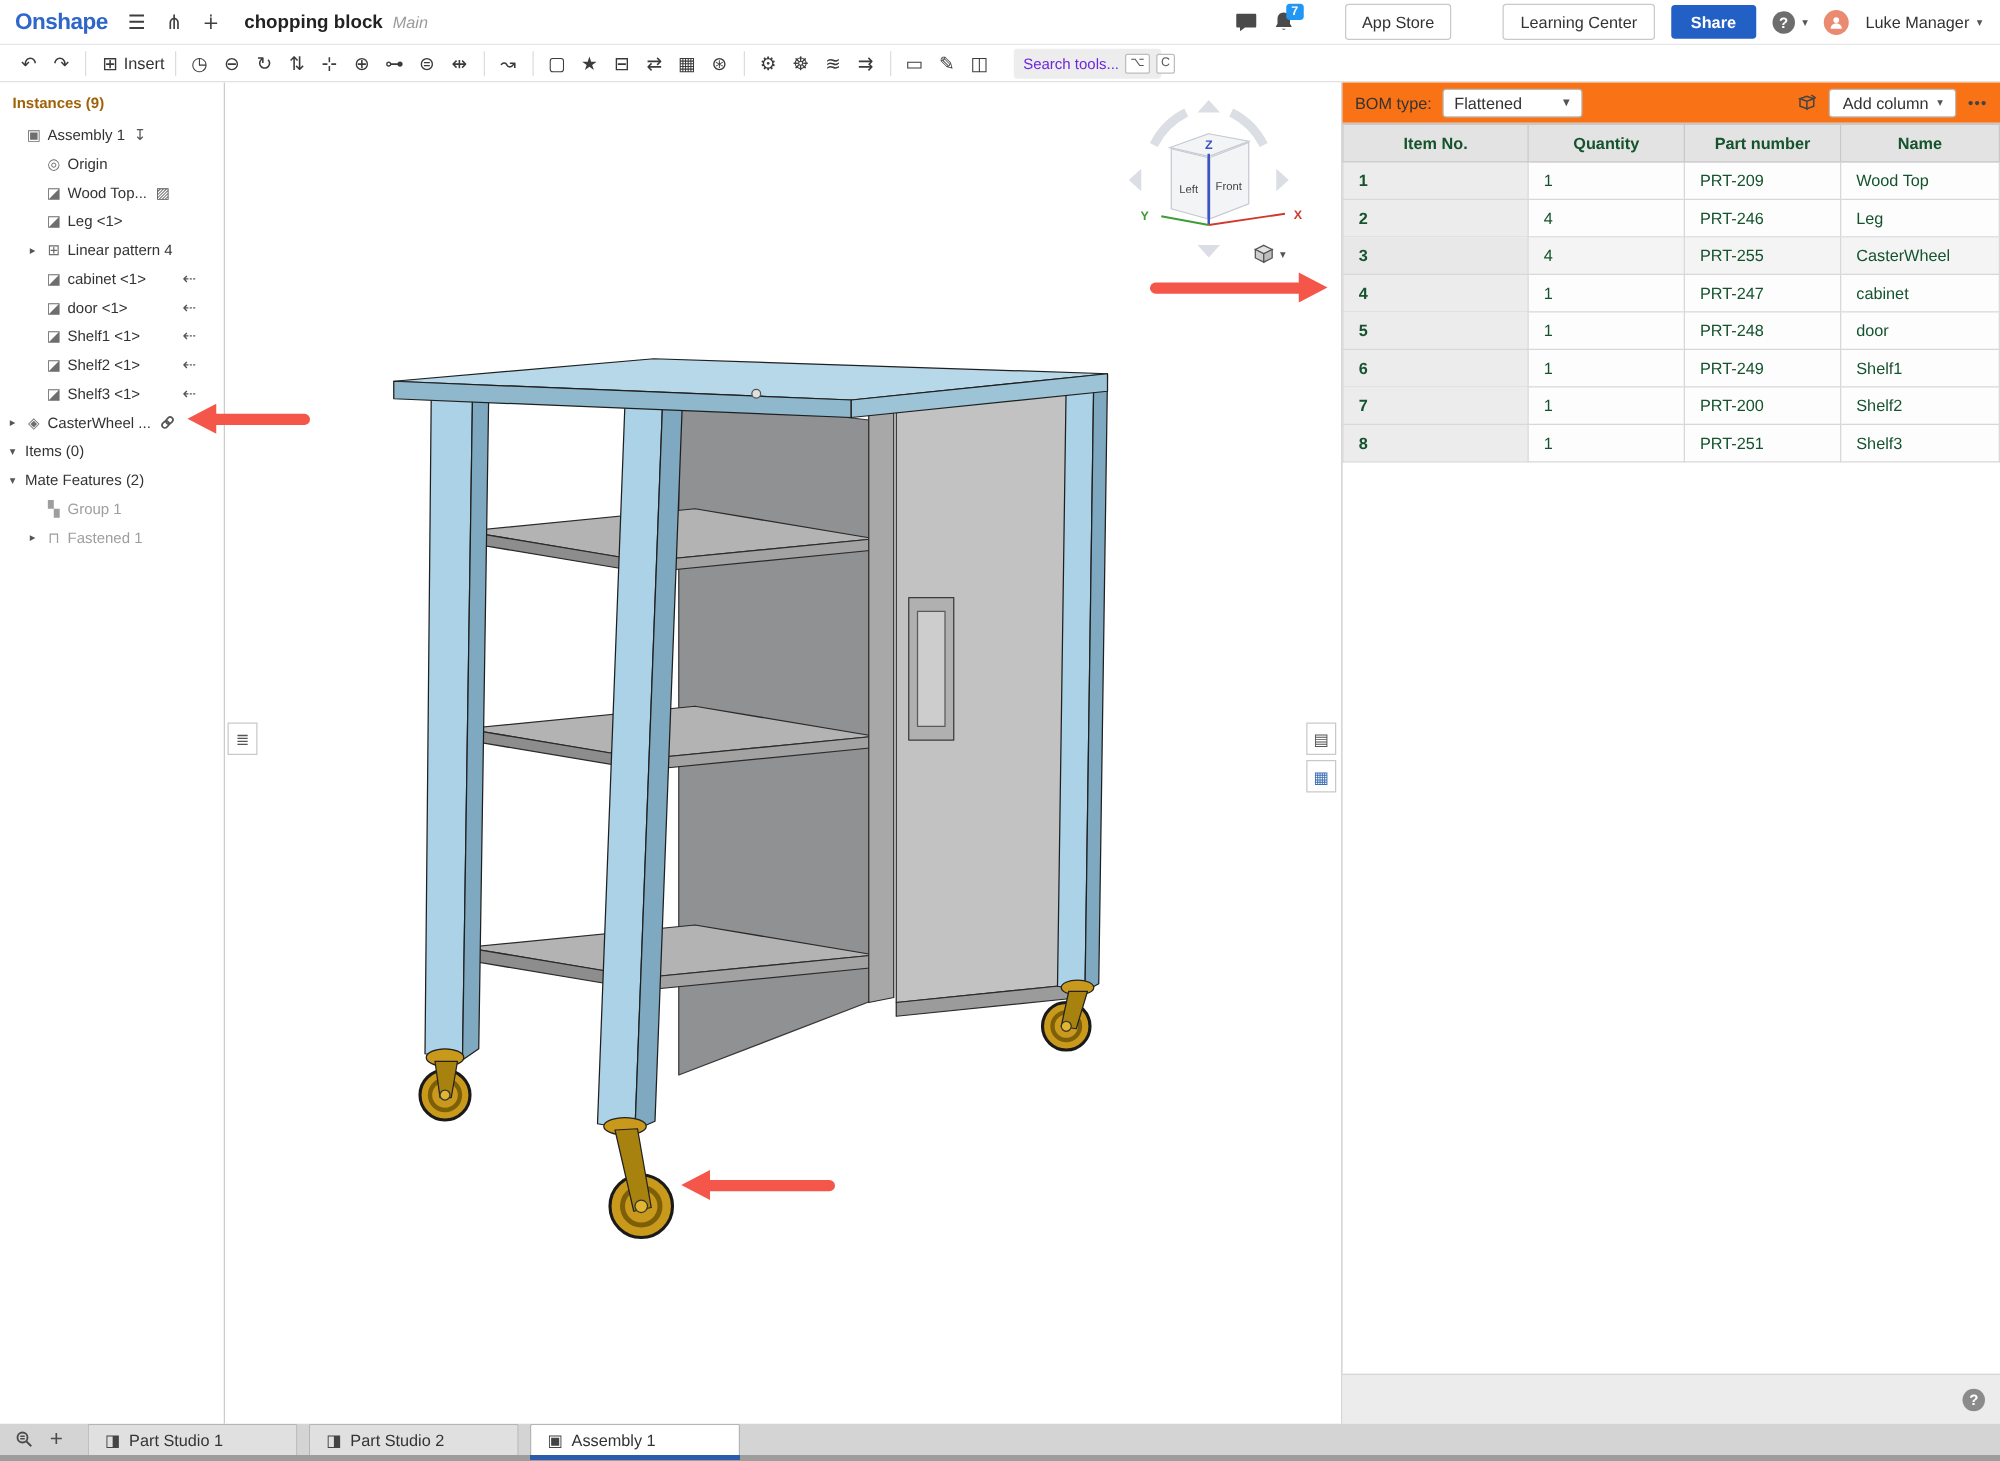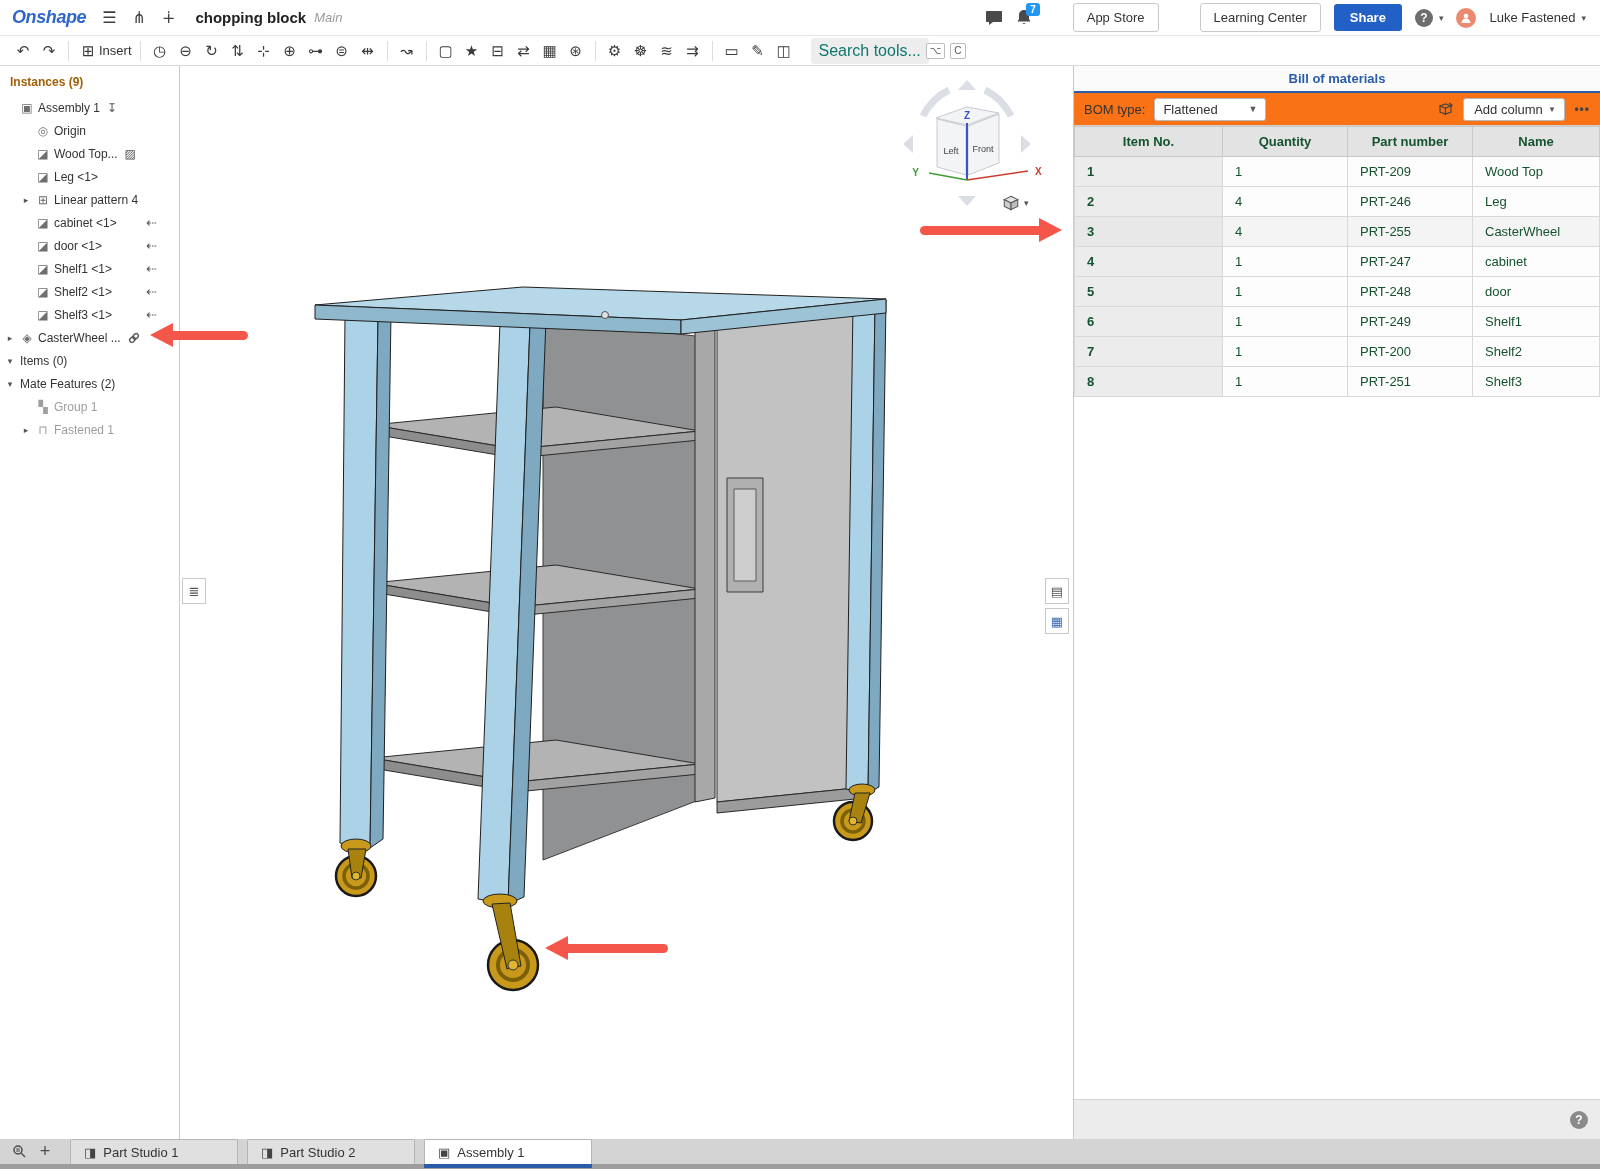--- a/index.html
+++ b/index.html
@@ -1,42 +1,42 @@
 <!DOCTYPE html>
 <html><head>
 <meta charset="utf-8">
 <style>
   * { margin:0; padding:0; box-sizing:border-box; }
   body { font-family:"Liberation Sans", sans-serif; }
   #app { position:relative; width:1600px; height:1169px; background:#fff; overflow:hidden; font-family:"Liberation Sans", sans-serif; }
 
   
   .topbar { position:absolute; top:0; left:0; right:0; height:36px; background:#fff; border-bottom:1px solid #e6e6e6; display:flex; align-items:center; padding:0 14px 0 12px; }
-  .logo { font-size:18px; font-weight:700; color:#2e66c9; letter-spacing:-0.4px;font-style:italic; }
+  .logo { font-size:18px; font-weight:700; color:#2e66c9; letter-spacing:-0.4px; }
   .hicon { font-size:16px; color:#3f3f3f; margin-left:16px; cursor:pointer; }
   .doc-title { font-size:15px; font-weight:700; color:#222; margin-left:20px; }
   .workspace { font-size:13px; color:#9a9a9a; margin-left:8px;font-style:italic; }
   .top-right { margin-left:auto; display:flex; align-items:center; gap:13px; }
   .bell-wrap { position:relative; }
   .badge { position:absolute; top:-6px; right:-8px; background:#2196f3; color:#fff; font-size:10px; font-weight:700; padding:1px 4px; border-radius:3px; }
   .btn-outline { border:1px solid #c9c9c9; border-radius:3px; background:#fff; padding:6px 13px; font-size:13px; color:#333; cursor:pointer;margin-left:28px; }
   .btn-share { border:none; border-radius:3px; background:#2360c5; padding:6px 16px; font-size:13px; color:#fff; font-weight:700; cursor:pointer; }
   .help-circle { width:18px; height:18px; border-radius:50%; background:#6d6d6d; color:#fff; font-size:12px; font-weight:700; display:flex; align-items:center; justify-content:center; }
   .caret { font-size:9px; color:#555; margin-left:-7px; }
   .avatar { width:20px; height:20px; border-radius:50%; background:#ea8a70; display:flex; align-items:center; justify-content:center; }
   .user-name { font-size:13px; color:#333; }
 
   
   .toolbar { position:absolute; top:36px; left:0; right:0; height:30px; background:#fff; border-bottom:1px solid #d9d9d9; display:flex; align-items:center; padding-left:4px; }
   .tb-group { display:flex; align-items:center; padding:0 6px; }
   .tb-sep { width:1px; height:20px; background:#ddd; }
   .tb-icon { width:26px; height:24px; display:flex; align-items:center; justify-content:center; font-size:15px; color:#3b3b3b; cursor:pointer; border-radius:3px; }
   .tb-label { font-size:13px; color:#333; margin:0 2px 0 -2px; cursor:pointer; }
   .tb-search { display:flex; align-items:center; gap:5px; background:#ededed; border-radius:3px; padding:4px 8px; width:118px; margin-left:8px; }
-  .tb-search .ph { color:#0f766e; font-size:16px; flex:1; white-space:nowrap; }
+  .tb-search .ph { color:#6d28d9; font-size:12px; flex:1; white-space:nowrap; }
   .kbd { border:1px solid #bdbdbd; background:#fff; border-radius:2px; font-size:10px; color:#555; padding:0 3px; line-height:14px; }
 
   
   .sidebar { position:absolute; top:66px; left:0; width:180px; bottom:30px; background:#fff; border-right:1px solid #ccc; font-size:12px; color:#333; overflow:hidden; }
   .sb-header { padding:9px 10px 7px; font-weight:700; color:#a16207; }
   .tree-row { position:relative; height:23px; display:flex; align-items:center; gap:4px; padding-right:4px; cursor:pointer; }
   .chev { width:12px; flex:none; text-align:center; color:#555; font-size:9px; }
   .tree-ico { width:14px; flex:none; text-align:center; color:#6e6e6e; font-size:12px; }
   .tree-label { white-space:nowrap; overflow:hidden; }
   .trail-inline { color:#555; font-size:12px; margin-left:3px; }
@@ -116,21 +116,21 @@
       <button class="btn-outline">Learning Center</button>
       <button class="btn-share">Share</button>
       <span class="help-circle">?</span>
       <span class="caret">▾</span>
       <span class="avatar">
         <svg width="12" height="12" viewBox="0 0 12 12">
             <circle cx="6" cy="4" r="2.3" fill="#fff"></circle>
             <path d="M1.5 11a4.5 4.5 0 0 1 9 0z" fill="#fff"></path>
           </svg>
       </span>
-      <span class="user-name">Luke Fastened</span>
+      <span class="user-name">Luke Manager</span>
       <span class="caret">▾</span>
     </div>
   </div>
 
   <div class="toolbar">
     <div id="tb-groups" style="display:flex; align-items:center;">
         <div class="tb-group">
           <span class="tb-icon">↶</span>
           <span class="tb-icon">↷</span>
         </div>
@@ -386,21 +386,20 @@
     </div>
     <div class="vtoggle" style="left:865px; top:512px;">
       <span>▤</span>
     </div>
     <div class="vtoggle" style="left:865px; top:542px;">
       <span style="color:#3d6fb4;">▦</span>
     </div>
   </div>
 
   <div class="bom">
-    <div class="bom-title">Bill of materials</div>
     <div class="bom-controls">
       <span>BOM type:</span>
       <div class="bom-select">
         <span>Flattened</span>
         <span class="caret" style="margin-left:0;">▼</span>
       </div>
       <div class="flex-sp"></div>
       <span style="display:flex;">
         <svg width="17" height="16" viewBox="0 0 17 16">
           <polygon points="3,5 8.5,3 14,5 8.5,7" fill="none" stroke="#444" stroke-width="1.2"></polygon>

